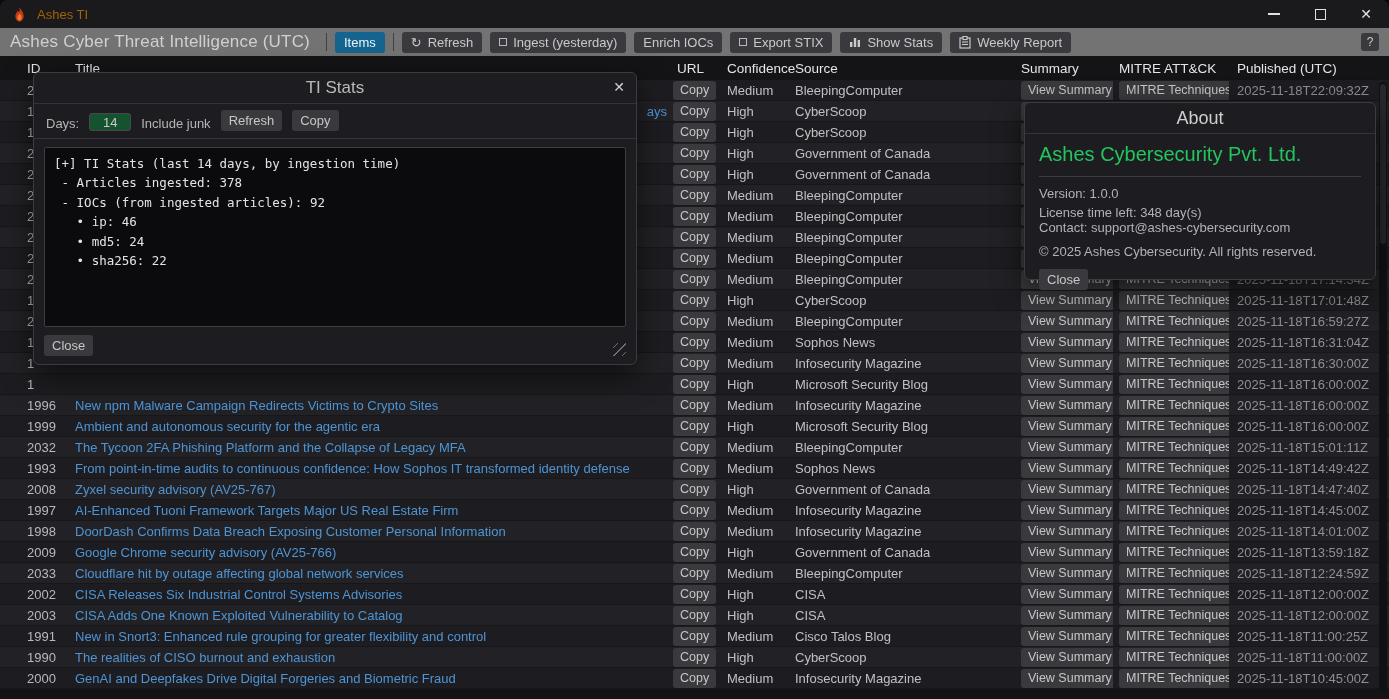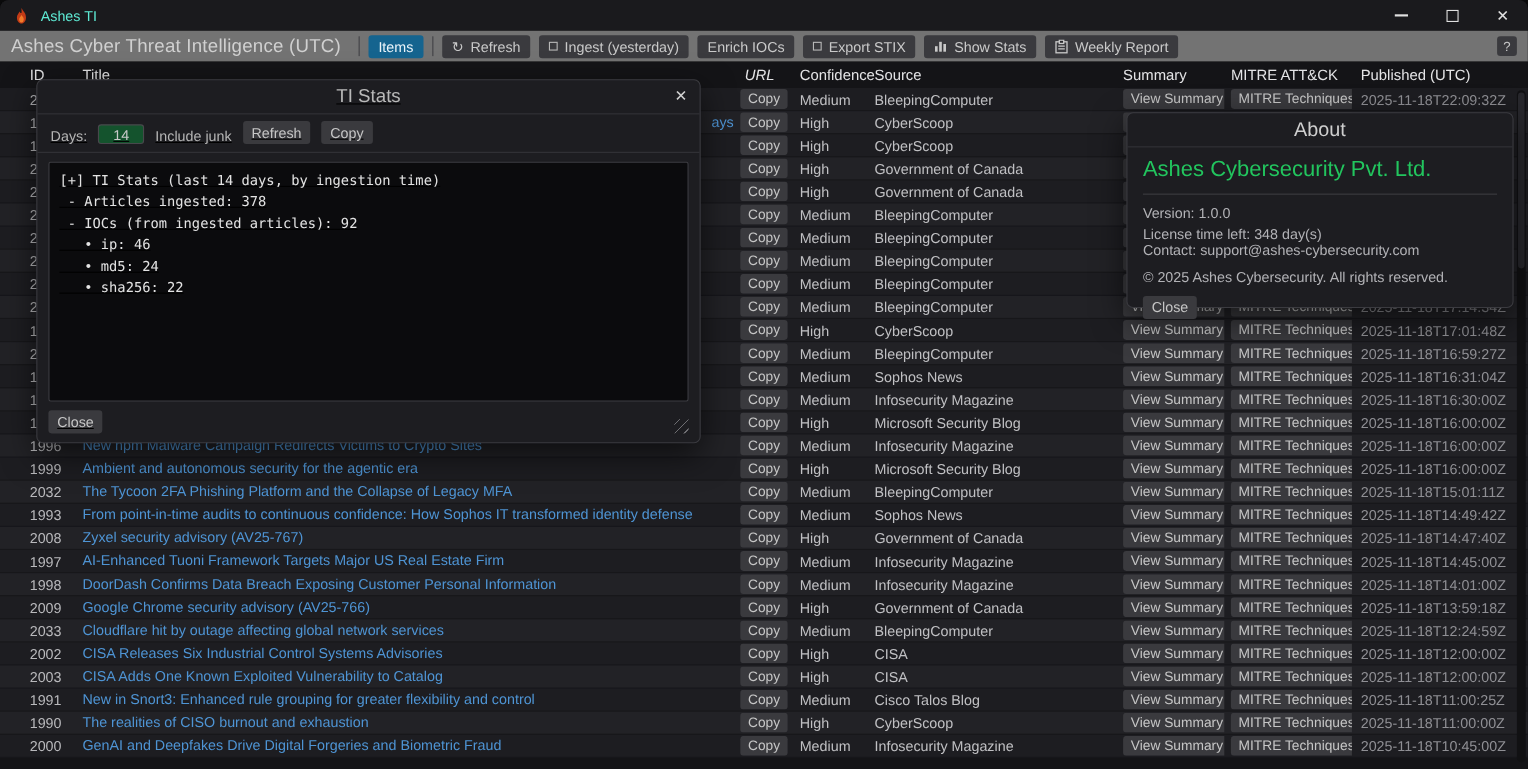--- a/index.html
+++ b/index.html
@@ -6,21 +6,21 @@
   body {
     width: 1389px; height: 699px; overflow: hidden;
     background: #0a0a0b;
     font-family: "Liberation Sans", sans-serif;
   }
   .window { position: relative; width: 1389px; height: 699px; background: #151518; overflow: hidden; border-radius: 8px 8px 0 0; }
 
   
   .titlebar { height: 28px; background: #1a1a1d; display: flex; align-items: center; padding-left: 14px; }
   .flame { width: 11px; height: 15px; margin-right: 12px; }
-  .tb-title { color: #5eead4; font-size: 13px; }
+  .tb-title { color: #a16207; font-size: 13px; }
   .win-controls { margin-left: auto; display: flex; height: 100%; }
   .win-btn { width: 46px; height: 28px; display: flex; align-items: center; justify-content: center; color: #e0e0e0; font-size: 13px; background: transparent; border: none; cursor: default; }
   .min-glyph { display: block; width: 12px; height: 2px; background: #e0e0e0; }
   .max-glyph { display: block; width: 11px; height: 11px; border: 1.5px solid #e0e0e0; }
   .close-glyph { font-size: 14px; }
 
   
   .toolbar { height: 28px; background: #737373; display: flex; align-items: center; gap: 8px; padding: 0 10px; }
   .tb-heading { font-size: 17px; color: #d0d0d0; letter-spacing: .2px; margin-right: 8px; }
   .vsep { width: 1px; height: 18px; background: #404045; }
@@ -29,21 +29,21 @@
   .icon-sq { display: inline-block; width: 8px; height: 8px; border: 1.2px solid #b8b8b8; }
   .icon-glyph { font-size: 13px; color: #c9c9c9; }
   .help-btn { margin-left: auto; width: 18px; height: 18px; background: #3a3a3e; color: #c9c9c9; border: none; border-radius: 3px; font-size: 12px; display: flex; align-items: center; justify-content: center; }
 
   
   .content { position: relative; height: 643px; background: #141417; }
   .grid { display: grid; grid-template-columns: 48px 596px 50px 68px 228px 98px 116px 1fr; padding-left: 25px; align-items: center; }
   .thead { height: 24px; color: #e4e4e6; font-size: 13.5px; font-weight: 500; }
   .thead > div { padding: 0 2px; }
   .thead .h-conf, .thead .h-src, .thead .h-pub { padding-left: 8px; }
-  .thead .h-url { padding-left: 8px; font-style: italic; }
+  .thead .h-url { padding-left: 8px; }
   .thead .h-sum, .thead .h-mitre { padding-left: 6px; }
   .row { height: 21px; background: #1d1d21; border-bottom: 1px solid #17171a; }
   .row.alt { background: #222226; }
   .cell { overflow: hidden; white-space: nowrap; }
   .c-id { color: #b9b9bc; font-size: 13px; padding: 0 2px; }
   .c-title { padding: 0 2px; }
   .c-title a { color: #4e94d4; font-size: 13px; text-decoration: none; }
   .c-title.frag { text-align: right; }
   .c-conf, .c-src { color: #c0c0c3; font-size: 13px; padding-left: 8px; }
   .c-pub { color: #8f8f94; font-size: 13px; padding-left: 8px; }
@@ -51,21 +51,21 @@
   .c-sum, .c-mitre { padding-left: 6px; }
   .rbtn { background: #3a3a3e; color: #c6c6c6; border: none; border-radius: 3px; font-size: 12.5px; line-height: 1; padding: 3px 7px; font-family: inherit; white-space: nowrap; }
   .scroll-track { position: absolute; right: 2px; top: 26px; bottom: 6px; width: 8px; background: #111113; border-radius: 4px; }
   .scroll-thumb { position: absolute; top: 2px; left: 1px; width: 6px; height: 160px; background: #28282d; border-radius: 3px; }
 
   
   .dialog { position: absolute; background: #1d1d21; border: 1px solid #3b3b40; border-radius: 6px; box-shadow: 0 10px 30px rgba(0,0,0,.6); }
   .dlg-head { height: 31px; position: relative; display: flex; align-items: center; justify-content: center; border-bottom: 1px solid #333338; color: #b9b9b9; font-size: 17px; }
   .dlg-x { position: absolute; right: 11px; top: 7px; background: none; border: none; color: #d2d2d2; font-size: 14px; line-height: 1; }
 
-  .stats-dialog { left: 33px; top: 72px; width: 604px; height: 331px; display: flex; flex-direction: column; text-decoration: underline; }
+  .stats-dialog { left: 33px; top: 72px; width: 604px; height: 293px; display: flex; flex-direction: column; }
   .stats-controls { display: flex; align-items: flex-end; gap: 10px; padding: 6px 12px 7px; border-bottom: 1px solid #333338; color: #b5b5b5; font-size: 13px; }
   .days-input { width: 42px; height: 18px; background: #14532d; border: 1px solid #48484c; border-radius: 3px; color: #c9c9c9; text-align: center; font-size: 13px; font-family: inherit; }
   .sm-btn { background: #3a3a3e; color: #c6c6c6; border: none; border-radius: 3px; font-size: 13px; padding: 3px 8px; font-family: inherit; }
   .stats-output { flex: 1; margin: 8px 10px 5px; background: #0b0b0d; border: 1px solid #3d3d42; border-radius: 2px; padding: 6px 9px; color: #e3e3e3; font: 12.5px/1.55 "DejaVu Sans Mono", monospace; white-space: pre-wrap; overflow: hidden; }
   .stats-footer { display: flex; align-items: flex-end; padding: 3px 10px 8px; }
   .grip { margin-left: auto; width: 13px; height: 13px; background: repeating-linear-gradient(135deg, transparent 0 3px, #6e6e72 3px 4px, transparent 4px 6px); }
 
   .about-dialog { left: 1024px; top: 102px; width: 352px; height: 178px; }
   .about-head { height: 31px; display: flex; align-items: center; justify-content: center; border-bottom: 1px solid #333338; color: #cecece; font-size: 18px; }
   .about-body { padding: 4px 14px 0; }

